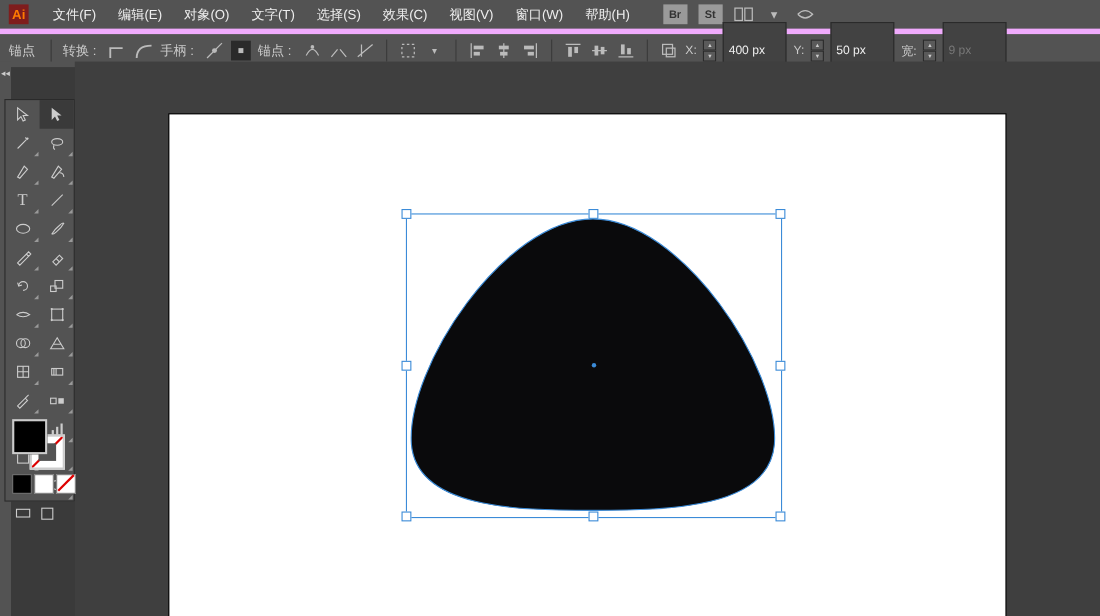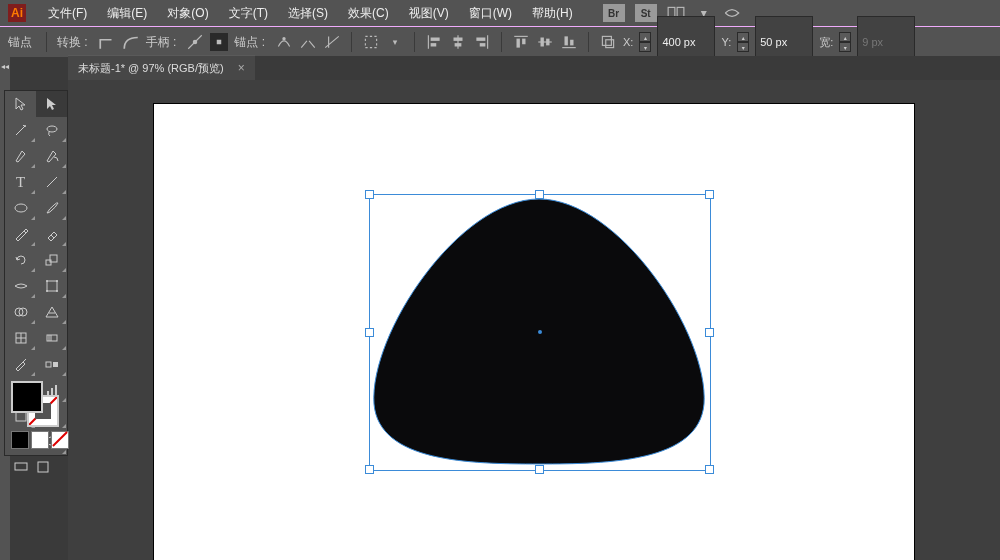--- a/index.html
+++ b/index.html
@@ -2,21 +2,21 @@
 <html><head>
 <meta charset="utf-8">
 <style>
 html,body{margin:0;padding:0;width:1000px;height:560px;background:#3a3a3a;font-family:"Microsoft YaHei",Arial,sans-serif;font-size:12px;color:#ddd;overflow:hidden}
 .menubar{height:26px;background:#535353;display:flex;align-items:center;padding:0 8px;gap:4px}
 .app-logo{width:18px;height:18px;background:#7f1d1d;color:#ff7b00;font-weight:bold;display:flex;align-items:center;justify-content:center;font-size:12px;margin-right:10px}
 .menu-item{padding:0 8px;color:#eee;cursor:default;font-size:12px}
 .menubar-right{margin-left:18px;display:flex;gap:10px;align-items:center}
 .mb-btn{width:22px;height:18px;background:#9a9a9a;color:#333;display:flex;align-items:center;justify-content:center;font-size:10px;font-weight:bold}
 .mb-icon{width:18px;height:18px;display:flex;align-items:center;justify-content:center;color:#bbb}
-.controlbar{height:30px;background:#535353;border-top:1px solid #f0abfc;display:flex;align-items:center;padding:0 8px;gap:6px}
+.controlbar{height:30px;background:#535353;border-top:5px solid #f0abfc;display:flex;align-items:center;padding:0 8px;gap:6px}
 .cb-label{color:#ccc;font-size:12px;margin-right:4px}
 .cb-sep{width:1px;height:20px;background:#3a3a3a;margin:0 4px}
 .cb-icon{width:18px;height:18px;display:flex;align-items:center;justify-content:center;color:#bbb}
 .cb-icon.dark{background:#2a2a2a}
 .cb-field{width:48px;height:18px;background:#424242;border:1px solid #2a2a2a;color:#eee;font-size:11px;padding:16px 4px;display:flex;align-items:center}
 .cb-field.dim{color:#777}
 .cb-xy{color:#ccc;font-size:11px}
 .cb-stepper{width:12px;height:20px;display:flex;flex-direction:column}
 .cb-stepper div{flex:1;background:#5a5a5a;border:1px solid #2a2a2a;font-size:6px;color:#ccc;display:flex;align-items:center;justify-content:center}
 .left-gutter{position:absolute;top:56px;left:0;width:10px;height:504px;background:#535353}
@@ -382,26 +382,20 @@
       </div>
     <div class="tool" style="width:20px;height:20px">
         <svg viewBox="0 0 16 16">
           <rect x="3" y="3" width="10" height="10" fill="none" stroke="#ccc"></rect>
         </svg>
       </div>
   </div>
 </div>
 
 <div class="docarea">
-  <div class="tabbar">
-    <div class="doc-tab">
-      <span>未标题-1* @ 97% (RGB/预览)</span>
-      <span class="x">×</span>
-    </div>
-  </div>
   <div class="canvas-wrap">
     <div class="artboard">
 
       <svg style="position:absolute;left:215px;top:90px;width:340px;height:275px">
         <path d="M170 5 C 250 5 340 140 335 210 C 330 268 240 270 170 270 C 100 270 10 268 5 210 C 0 140 90 5 170 5 Z" fill="#0a0a0c" stroke="#3b8bd8" stroke-width="1"></path>
       </svg>
 
       <div class="bbox" style="left:215px;top:90px;width:340px;height:275px"></div>
       <div class="handle" style="left:211px;top:86px"></div>
       <div class="handle" style="left:381px;top:86px"></div>

